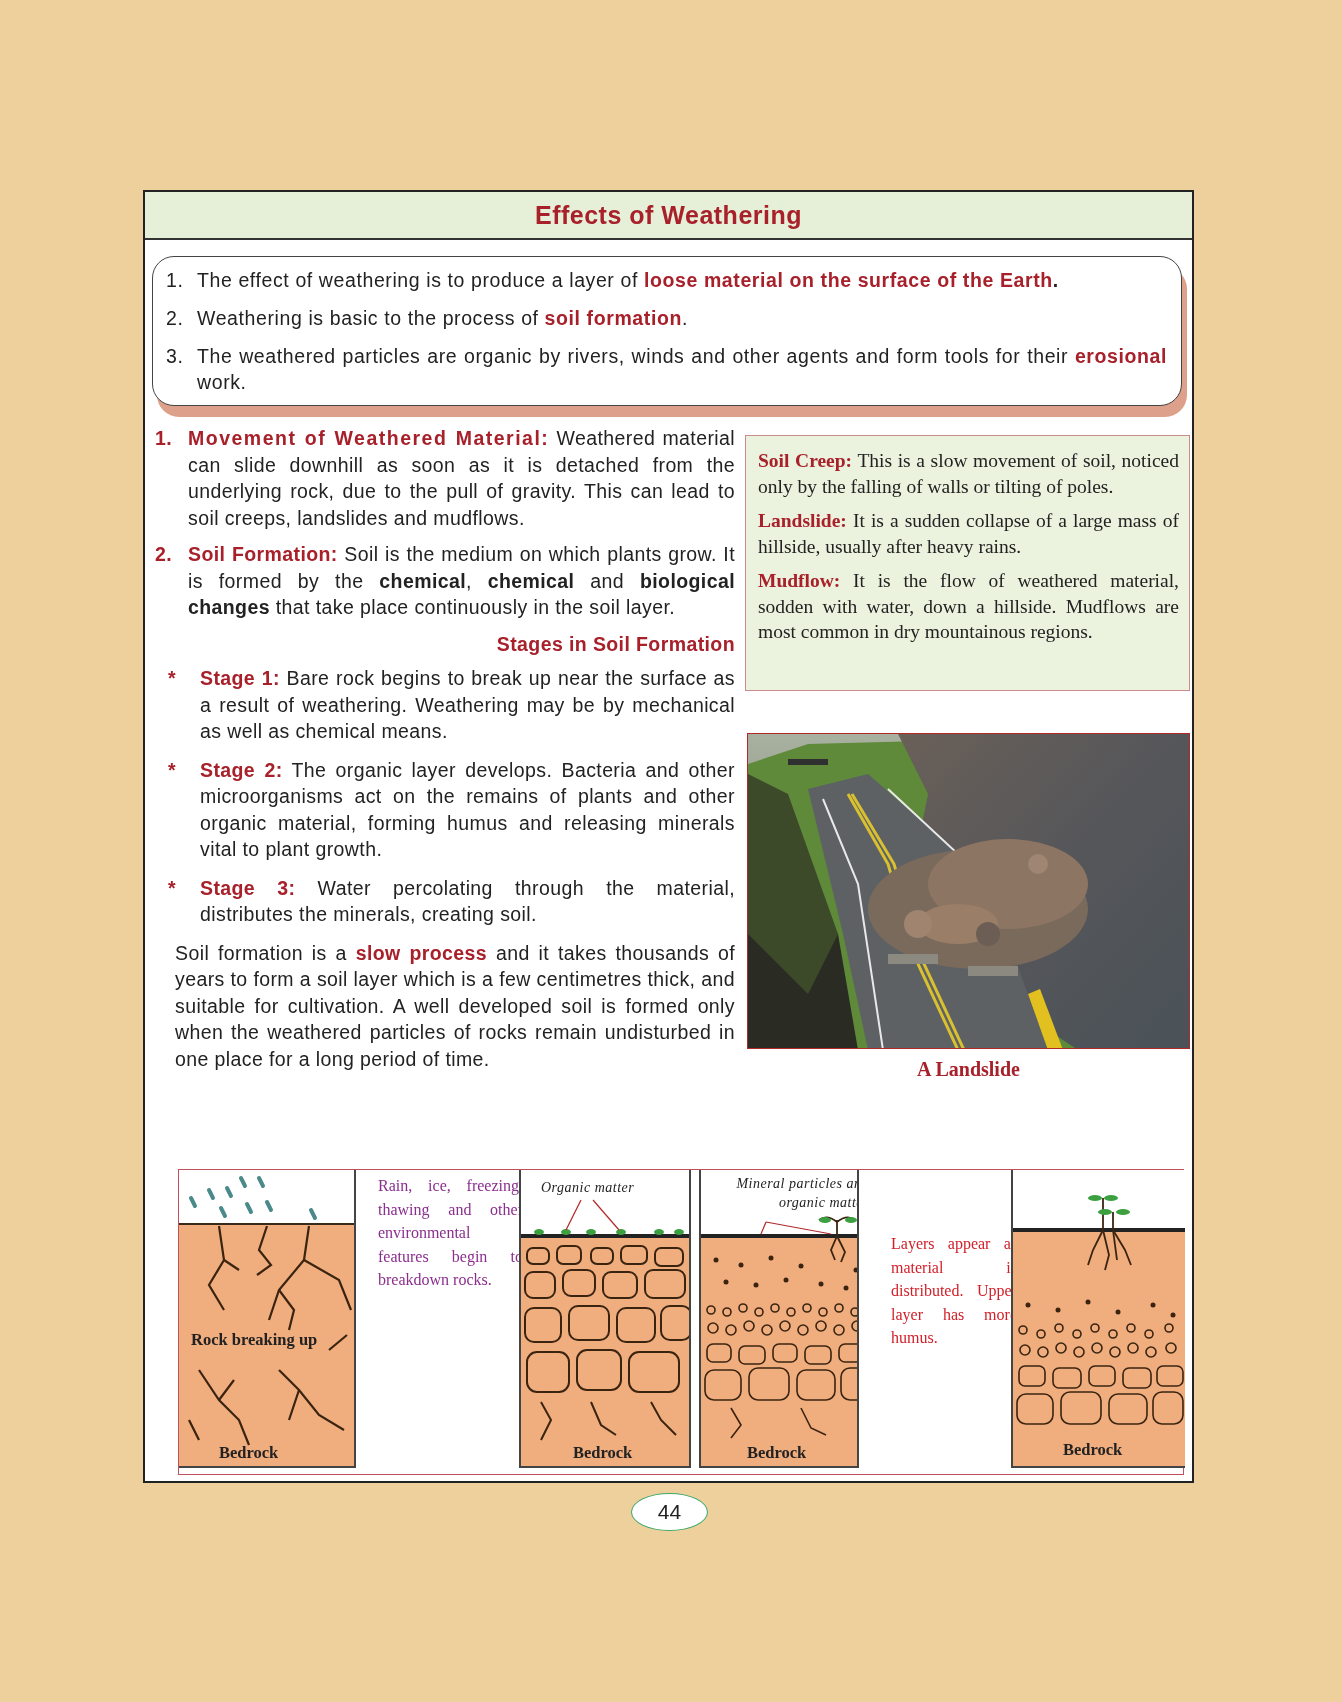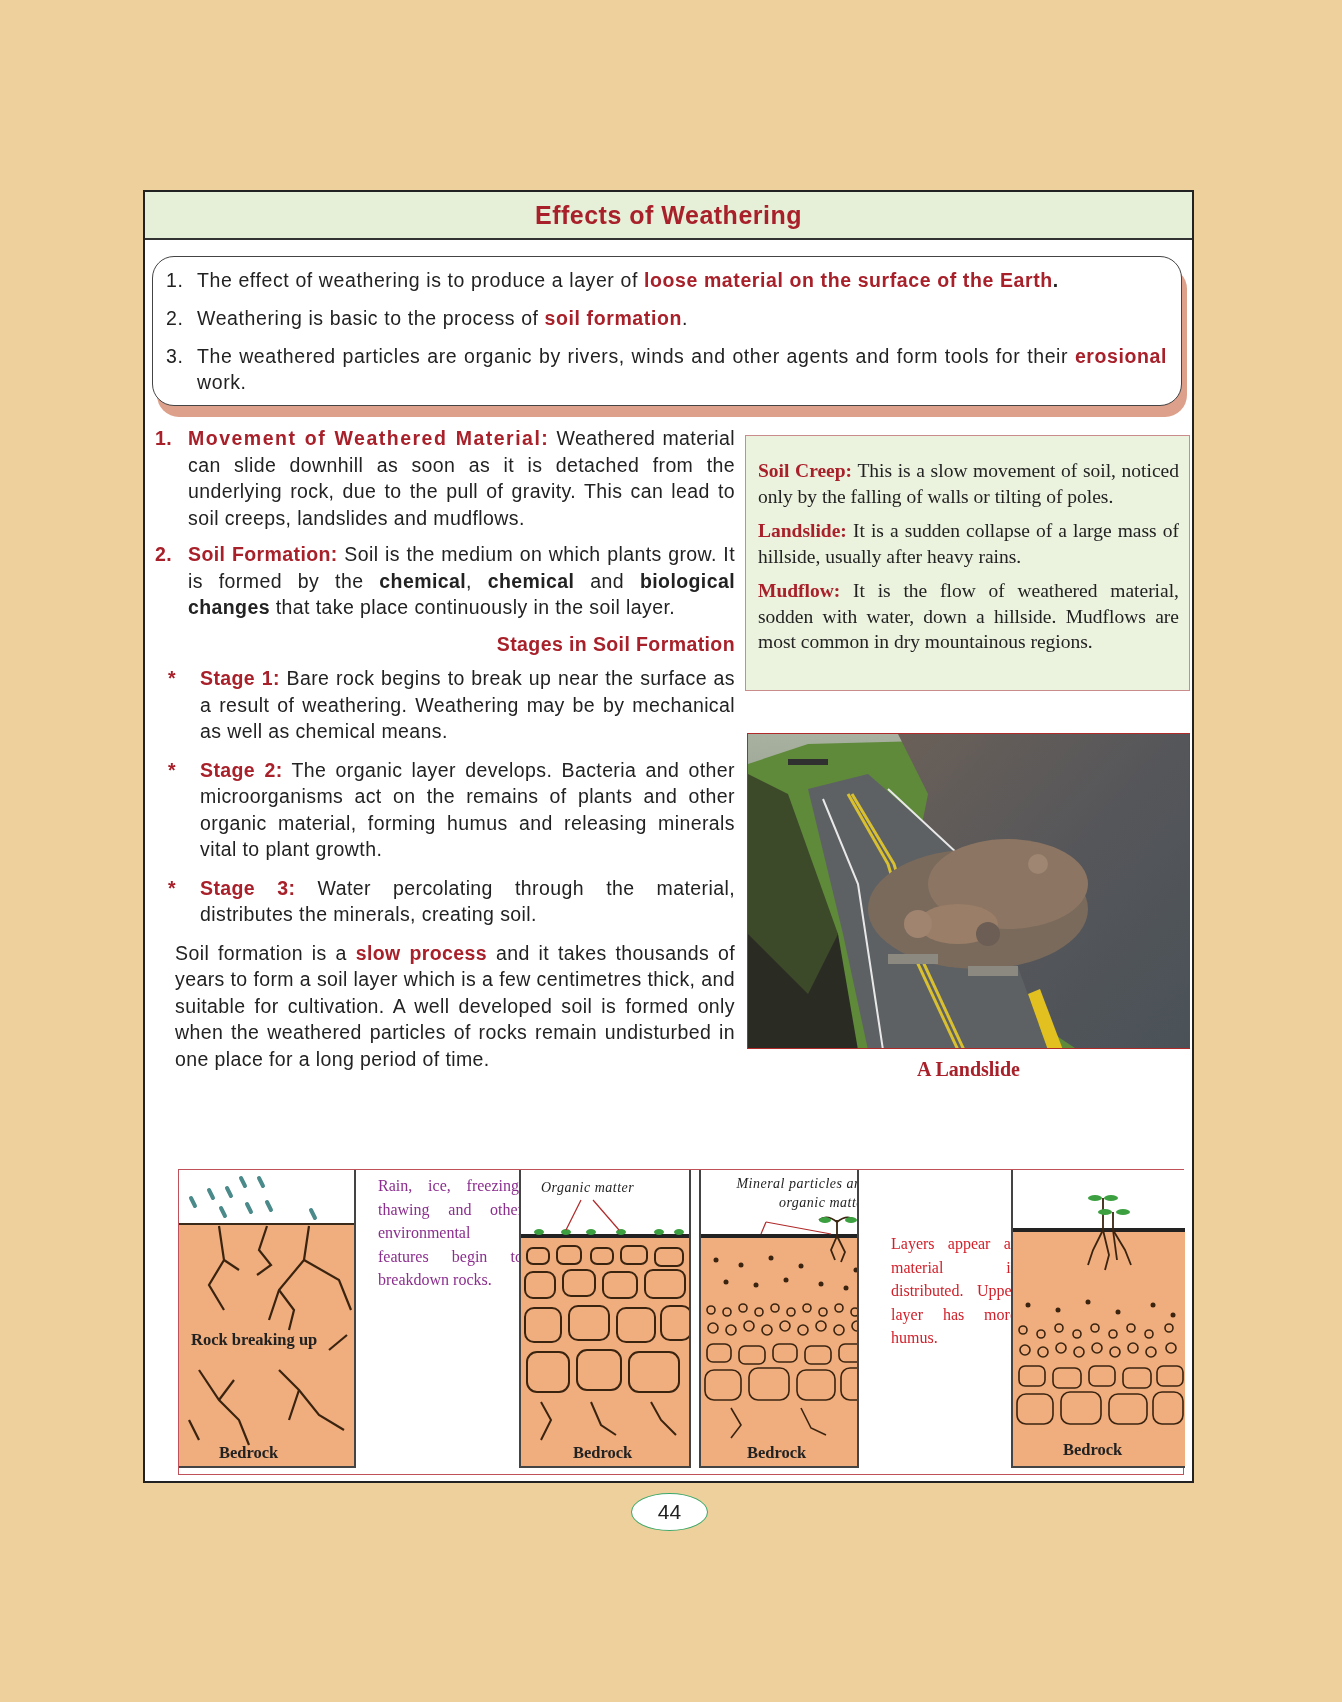--- a/index.html
+++ b/index.html
@@ -21,21 +21,21 @@
   #leftcol{left:10px;top:233px;width:580px;font-size:19.5px;line-height:26.5px;letter-spacing:0.4px;}
   .item{display:flex;margin-bottom:10px;}
   .item .n{width:33px;flex:none;font-weight:bold;color:#A8202A;}
   .item .t{flex:1;text-align:justify;}
   .stage-title{margin:8px 0 8px 33px;font-weight:bold;color:#A8202A;text-align:right;}
   .stage{display:flex;margin-bottom:12px;padding-left:13px;}
   .stage .st{width:32px;flex:none;color:#A8202A;font-weight:bold;}
   .stage .t{flex:1;text-align:justify;}
   .para{margin-left:20px;text-align:justify;margin-top:4px;}
   
-  #defs{left:600px;top:243px;width:445px;height:256px;background:#EBF2DE;border:1.5px solid #C98B8B;box-sizing:border-box;padding:22px 10px 0 12px;font-family:"Liberation Serif",serif;font-size:19.5px;line-height:25.5px;color:#222;}
+  #defs{left:600px;top:243px;width:445px;height:256px;background:#EBF2DE;border:1.5px solid #C98B8B;box-sizing:border-box;padding:12px 10px 0 12px;font-family:"Liberation Serif",serif;font-size:19.5px;line-height:25.5px;color:#222;}
   #defs p{margin:0 0 9px 0;text-align:justify;}
   #defs .k{color:#A8202A;font-weight:bold;}
   
   #photo{left:602px;top:541px;width:443px;height:316px;border:1.5px solid #B02A2A;box-sizing:border-box;overflow:hidden;}
   #caption{left:602px;top:866px;width:443px;text-align:center;font-family:"Liberation Serif",serif;font-weight:bold;font-size:20px;color:#A8202A;}
   
   #strip{left:33px;top:977px;width:1006px;height:306px;border:1.5px solid #C0505A;box-sizing:border-box;background:#fff;}
   .panel{position:absolute;top:0;height:298px;border:2px solid #444;border-top:none;box-sizing:border-box;background:#fff;overflow:hidden;}
   .panel svg{position:absolute;left:0;top:0;}
   .lbl{position:absolute;font-family:"Liberation Serif",serif;font-weight:bold;font-size:16.5px;color:#222;}

